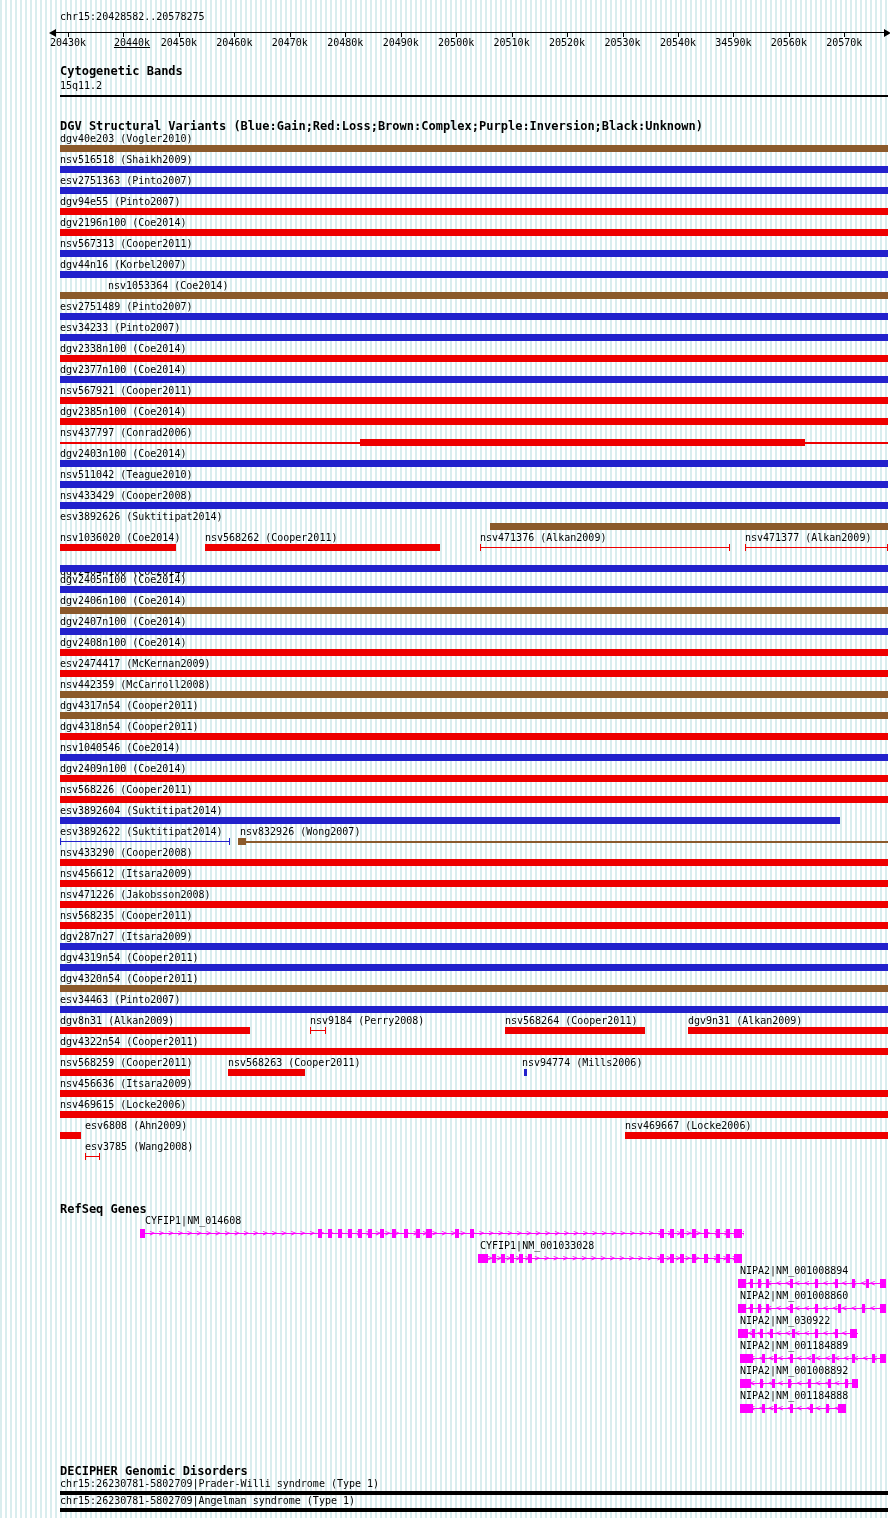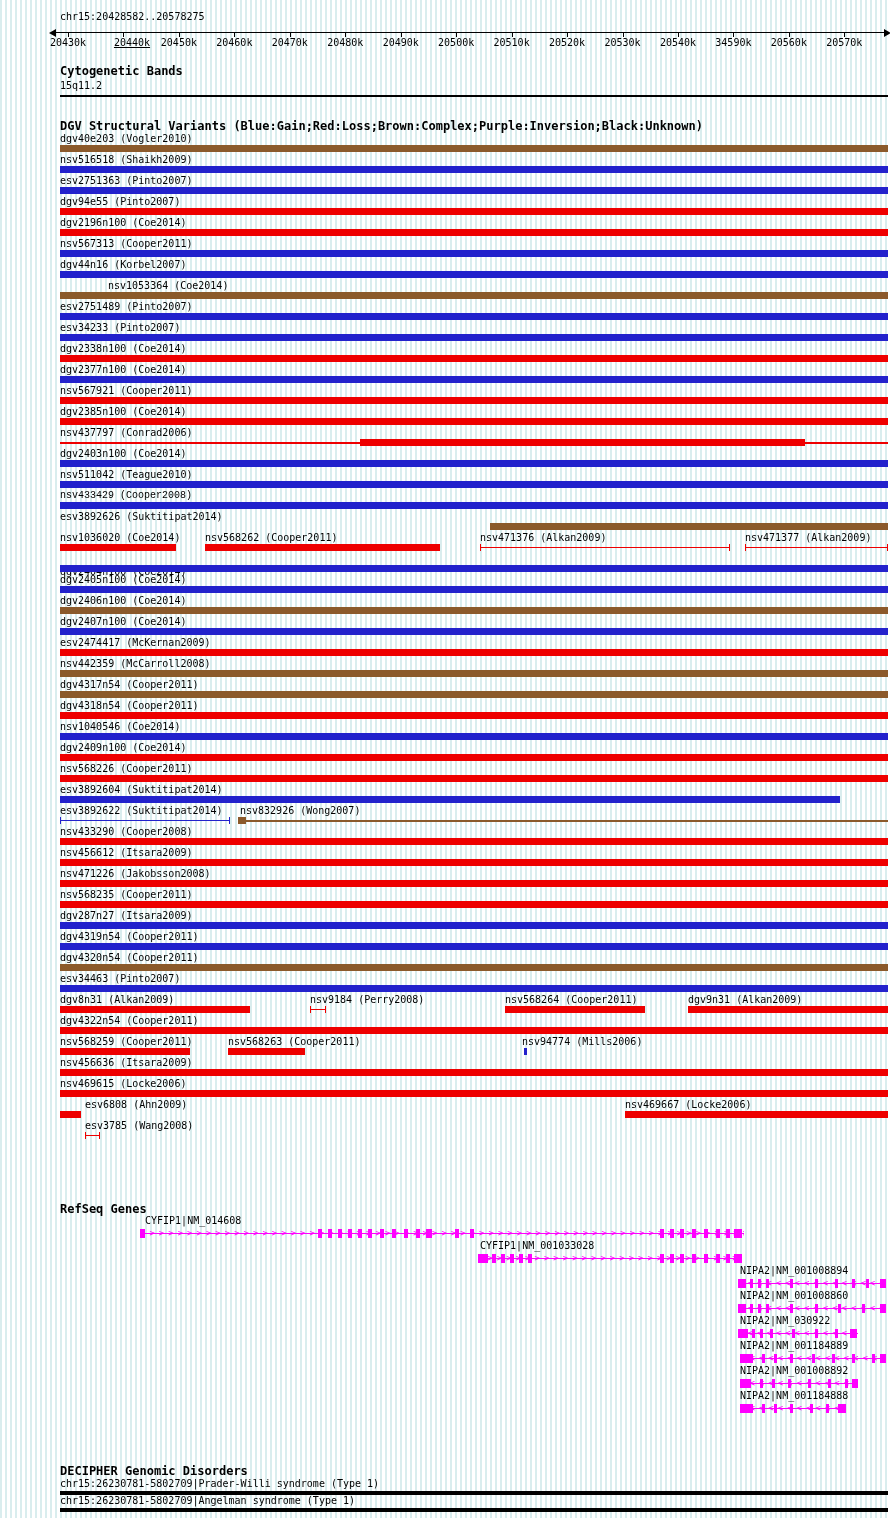--- a/index.html
+++ b/index.html
@@ -152,21 +152,21 @@
       </div>
       <div class="vrow">
         <span class="vlab" style="left: 60px;">dgv2403n100 (Coe2014)</span>
         <div class="vbar" style="left: 60px; width: 828px; background: rgb(34, 34, 204);"></div>
       </div>
       <div class="vrow">
         <span class="vlab" style="left: 60px;">nsv511042 (Teague2010)</span>
         <div class="vbar" style="left: 60px; width: 828px; background: rgb(34, 34, 204);"></div>
       </div>
       <div class="vrow">
-        <span class="vlab" style="left: 60px; font-family: Liberation Mono, monospace;">nsv433429 (Cooper2008)</span>
+        <span class="vlab" style="left: 60px;">nsv433429 (Cooper2008)</span>
         <div class="vbar" style="left: 60px; width: 828px; background: rgb(34, 34, 204);"></div>
       </div>
       <div class="vrow">
         <span class="vlab" style="left: 60px;">esv3892626 (Suktitipat2014)</span>
         <div class="vbar" style="left: 490px; width: 398px; background: rgb(139, 90, 43);"></div>
       </div>
       <div class="vrow">
         <span class="vlab" style="left: 60px;">nsv1036020 (Coe2014)</span>
         <div class="vbar" style="left: 60px; width: 116px; background: rgb(238, 0, 0);"></div>
         <span class="vlab" style="left: 205px;">nsv568262 (Cooper2011)</span>
@@ -188,20 +188,24 @@
         <span class="vlab" style="left: 60px;">dgv2405n100 (Coe2014)</span>
         <div class="vbar" style="left: 60px; width: 828px; background: rgb(34, 34, 204);"></div>
       </div>
       <div class="vrow">
         <span class="vlab" style="left: 60px;">dgv2406n100 (Coe2014)</span>
         <div class="vbar" style="left: 60px; width: 828px; background: rgb(139, 90, 43);"></div>
       </div>
       <div class="vrow">
         <span class="vlab" style="left: 60px;">dgv2407n100 (Coe2014)</span>
         <div class="vbar" style="left: 60px; width: 828px; background: rgb(34, 34, 204);"></div>
+      </div>
+      <div class="vrow">
+        <span class="vlab" style="left: 60px;">dgv2408n100 (Coe2014)</span>
+        <div class="vbar" style="left: 60px; width: 828px; background: rgb(238, 0, 0);"></div>
       </div>
       <div class="vrow">
         <span class="vlab" style="left: 60px;">esv2474417 (McKernan2009)</span>
         <div class="vbar" style="left: 60px; width: 828px; background: rgb(238, 0, 0);"></div>
       </div>
       <div class="vrow">
         <span class="vlab" style="left: 60px;">nsv442359 (McCarroll2008)</span>
         <div class="vbar" style="left: 60px; width: 828px; background: rgb(139, 90, 43);"></div>
       </div>
       <div class="vrow">

